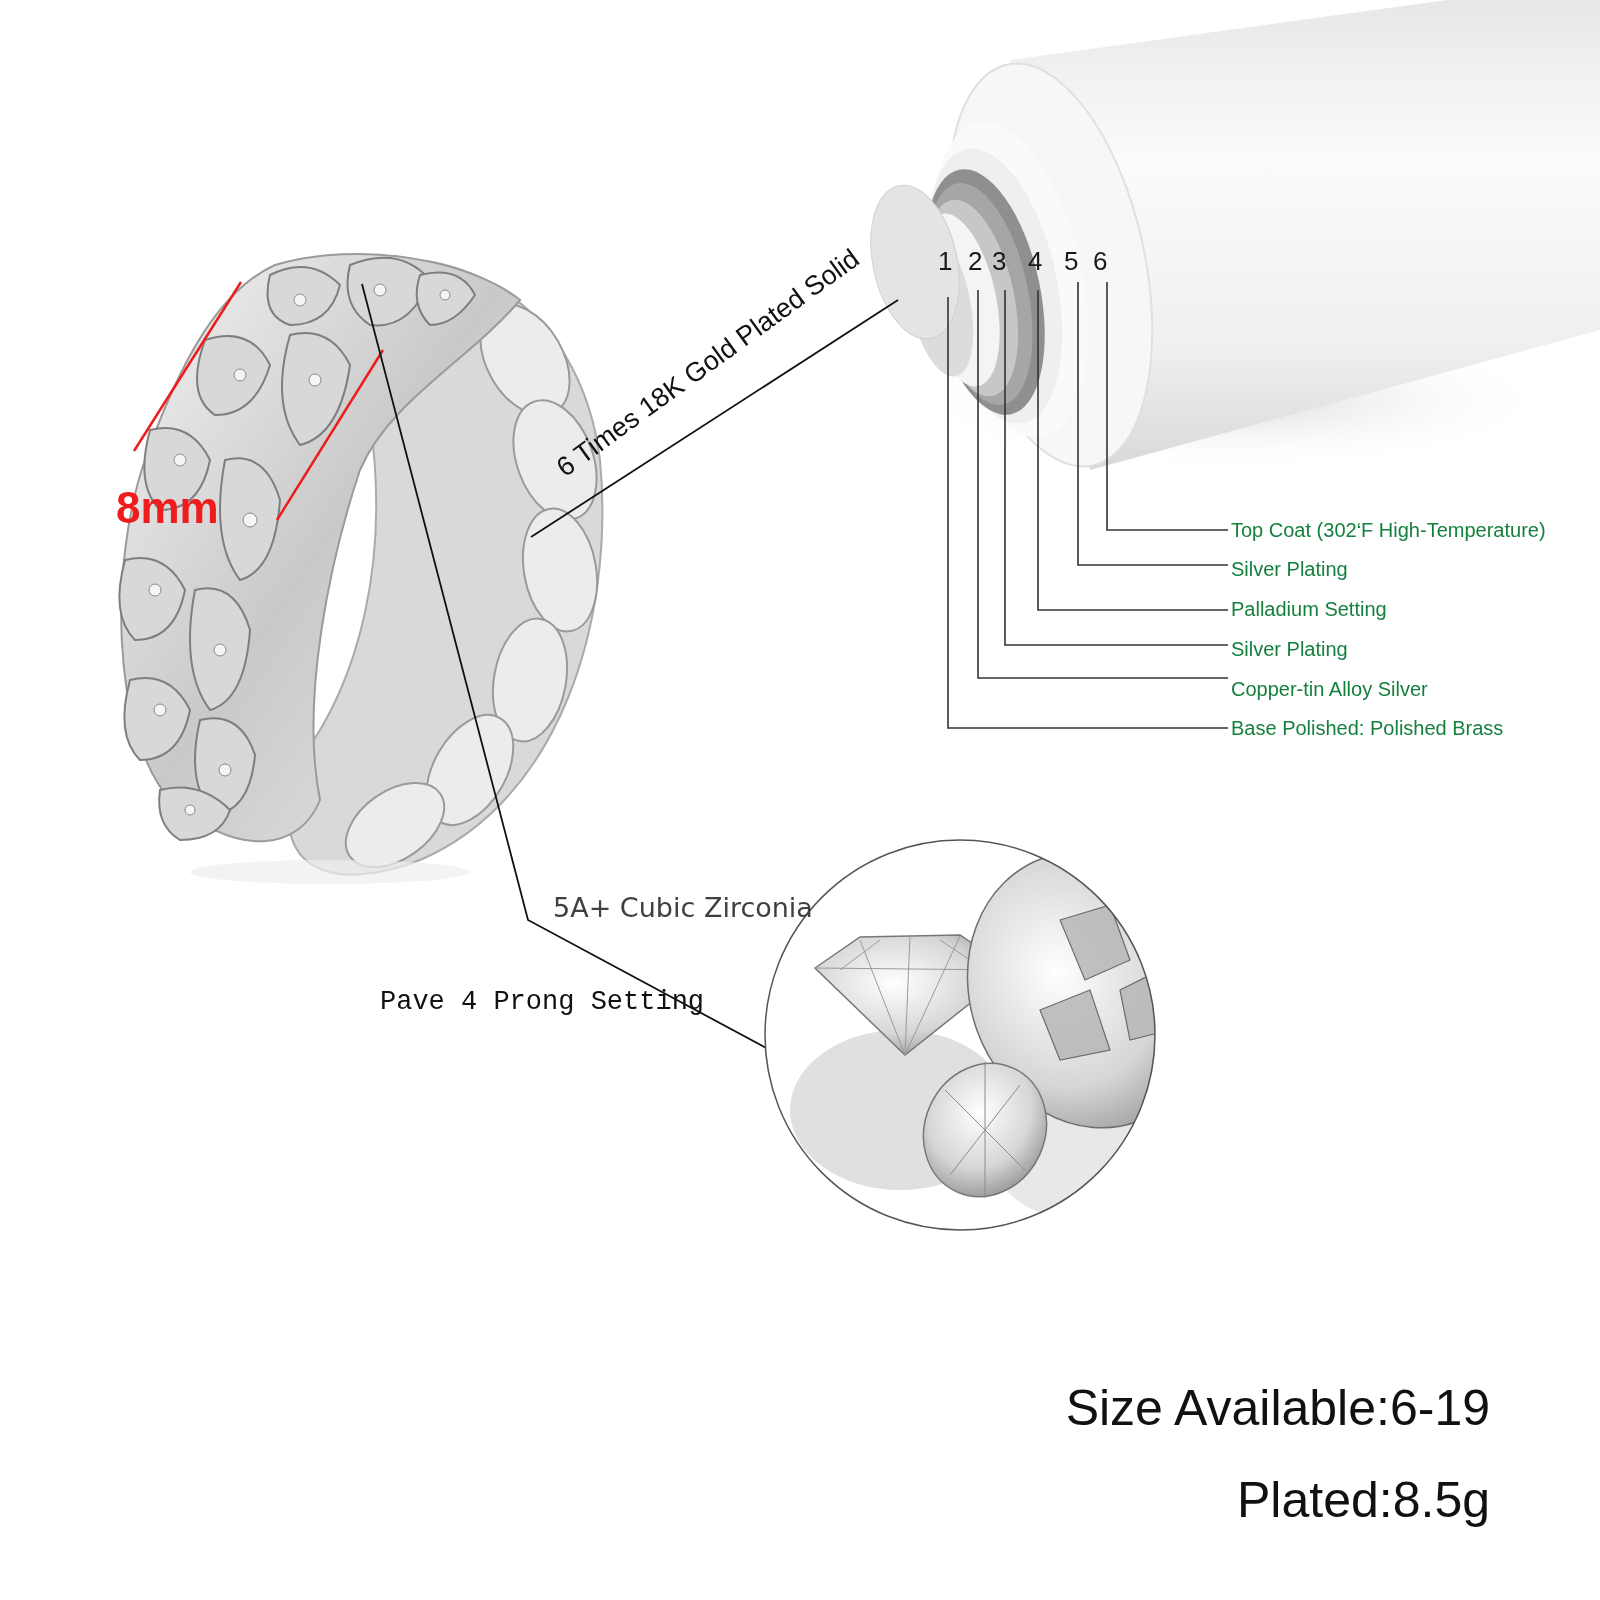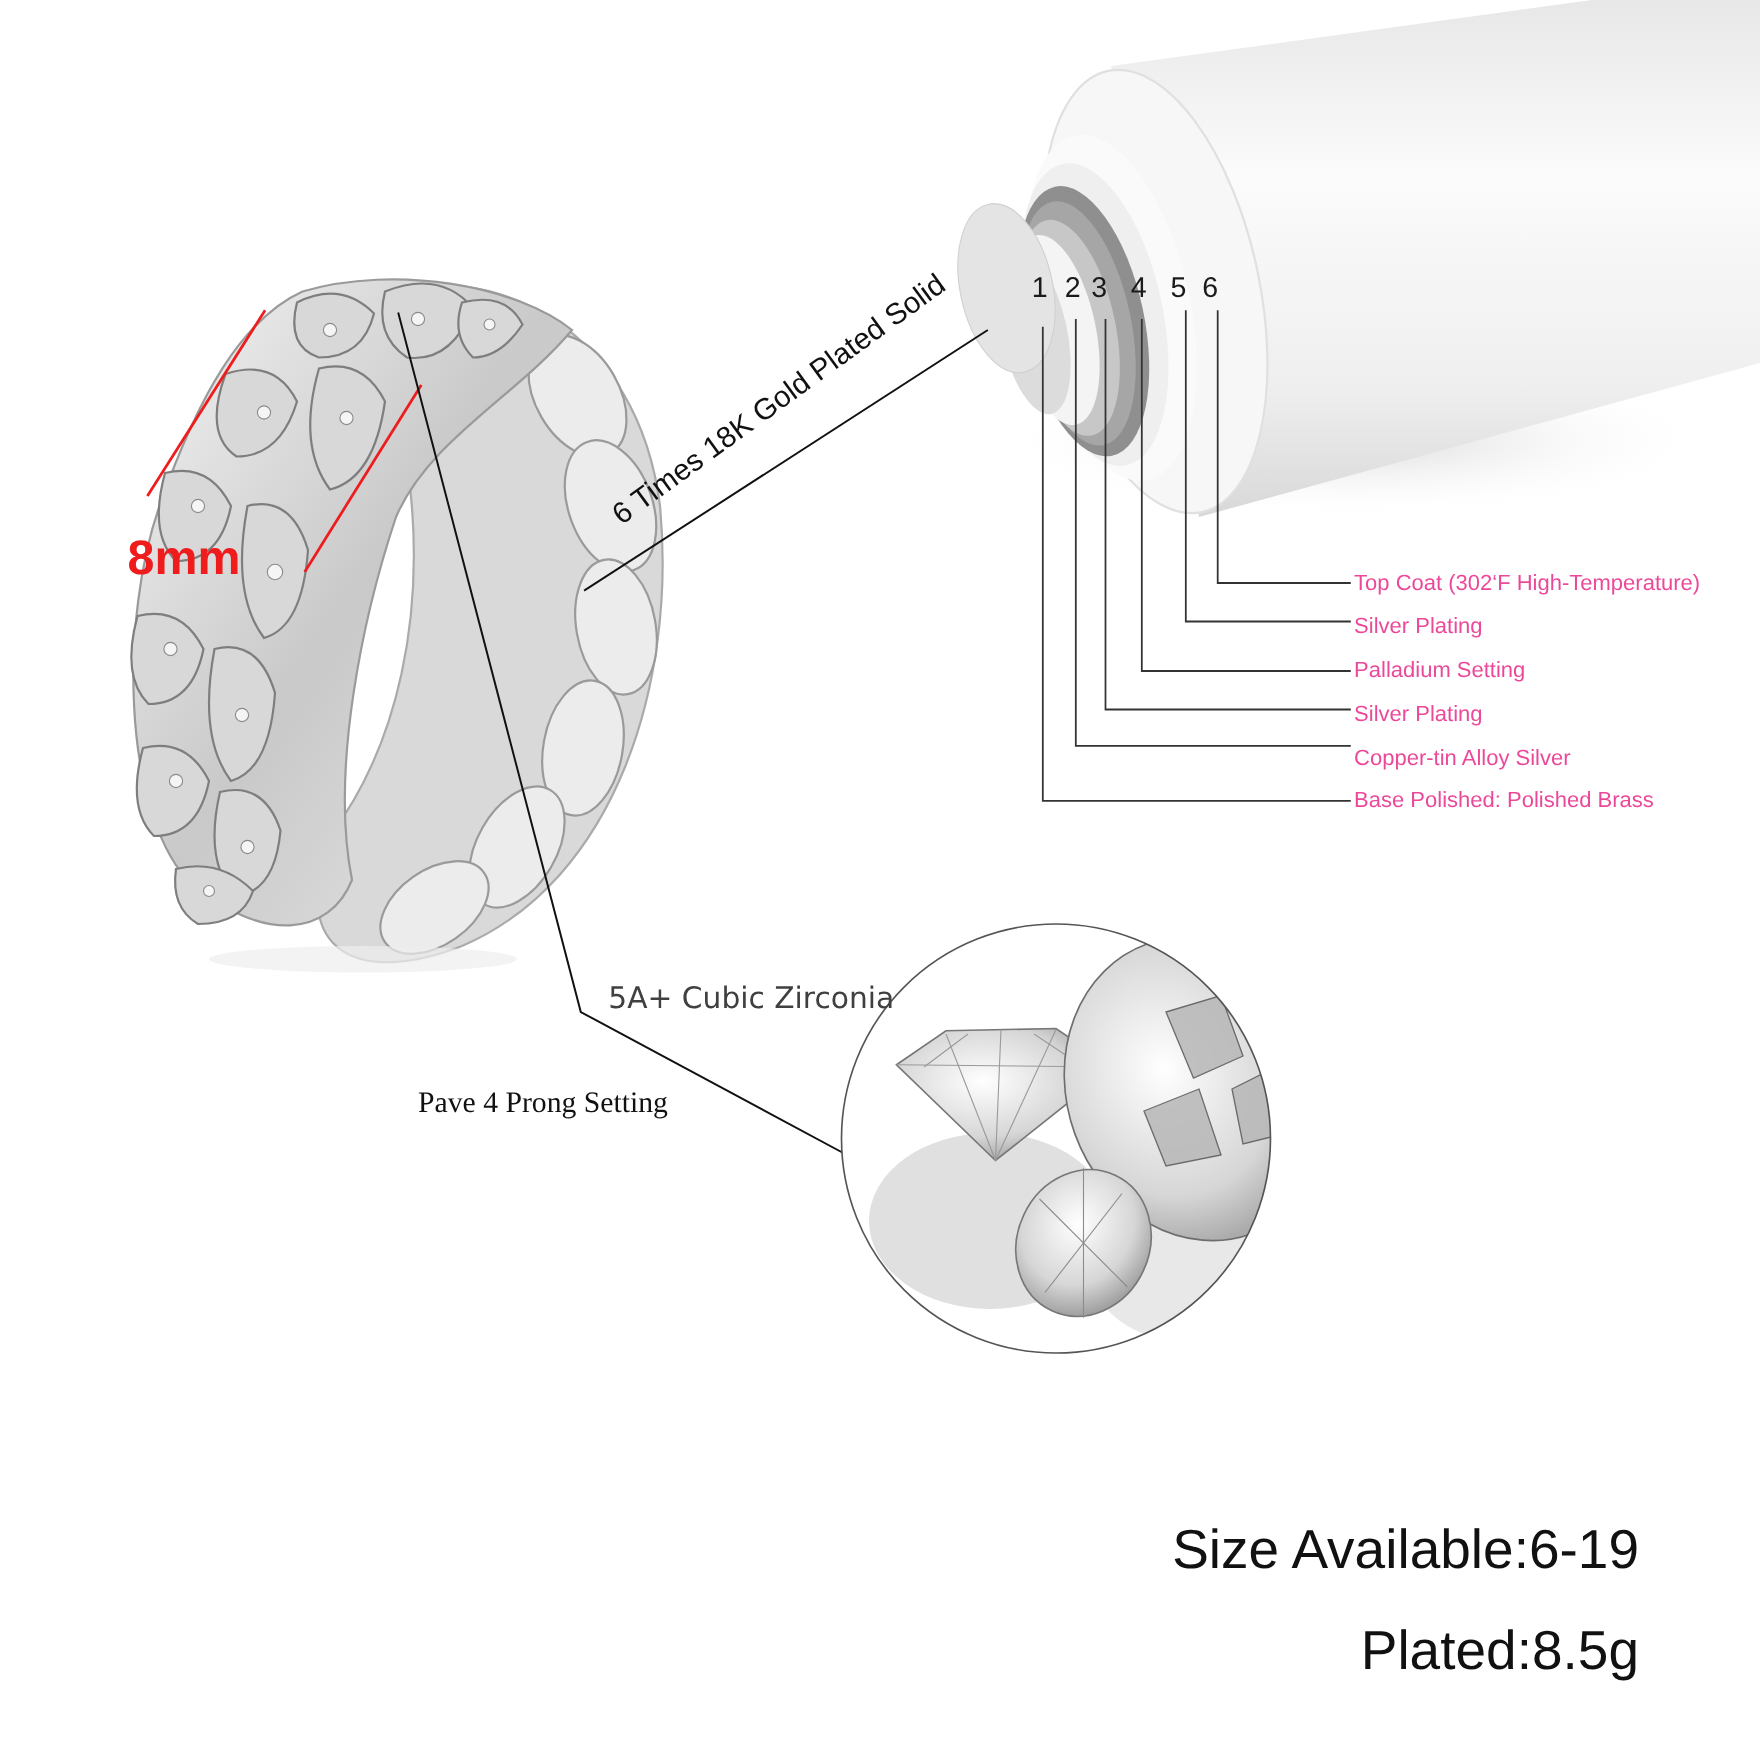--- a/index.html
+++ b/index.html
@@ -1,29 +1,29 @@
 <!DOCTYPE html>
 <html><head>
   <meta charset="utf-8">
   <style>
     html, body { margin: 0; padding: 0; background: #ffffff; }
     body { width: 1600px; height: 1600px; position: relative; overflow: hidden;
            font-family: "Liberation Sans", sans-serif; color: #111; }
     svg.layer { position: absolute; left: 0; top: 0; width: 1600px; height: 1600px; }
 
     .layer-number { position: absolute; font-size: 26px; color: #1a1a1a; line-height: 1; }
-    .layer-label { position: absolute; left: 1231px; font-size: 20px; color: #ec4899; white-space: nowrap; line-height: 1; }
+    .layer-label { position: absolute; left: 1231px; font-size: 20px; color: #15803d; white-space: nowrap; line-height: 1; }
 
     .plating-callout { position: absolute; left: 552px; top: 460px; font-size: 27px; color: #111;
                        transform-origin: 0 0; transform: rotate(-36deg); white-space: nowrap; line-height:1; }
 
     .cz-label { position: absolute; left: 553px; top: 894px; font-size: 27px; color: #404040;
                 font-family: "DejaVu Sans", sans-serif; white-space: nowrap; line-height: 1; }
     .prong-label { position: absolute; left: 380px; top: 989px; font-size: 27px; color: #111;
-                   font-family: Liberation Serif, serif; white-space: nowrap; line-height: 1; }
+                   font-family: Liberation Mono, monospace; white-space: nowrap; line-height: 1; }
 
     .dim-label { position: absolute; left: 76px; top: 486px; font-size: 44px; font-weight: bold;
                  color: #ee1c1c; font-family: "Liberation Sans", sans-serif; line-height: 1; margin-left: 40px; }
 
     .spec-size { position: absolute; right: 110px; top: 1383px; font-size: 50px; color: #111; white-space: nowrap; line-height: 1; }
     .spec-weight { position: absolute; right: 110px; top: 1475px; font-size: 50px; color: #111; white-space: nowrap; line-height: 1; }
   </style>
 </head>
 <body>
 

